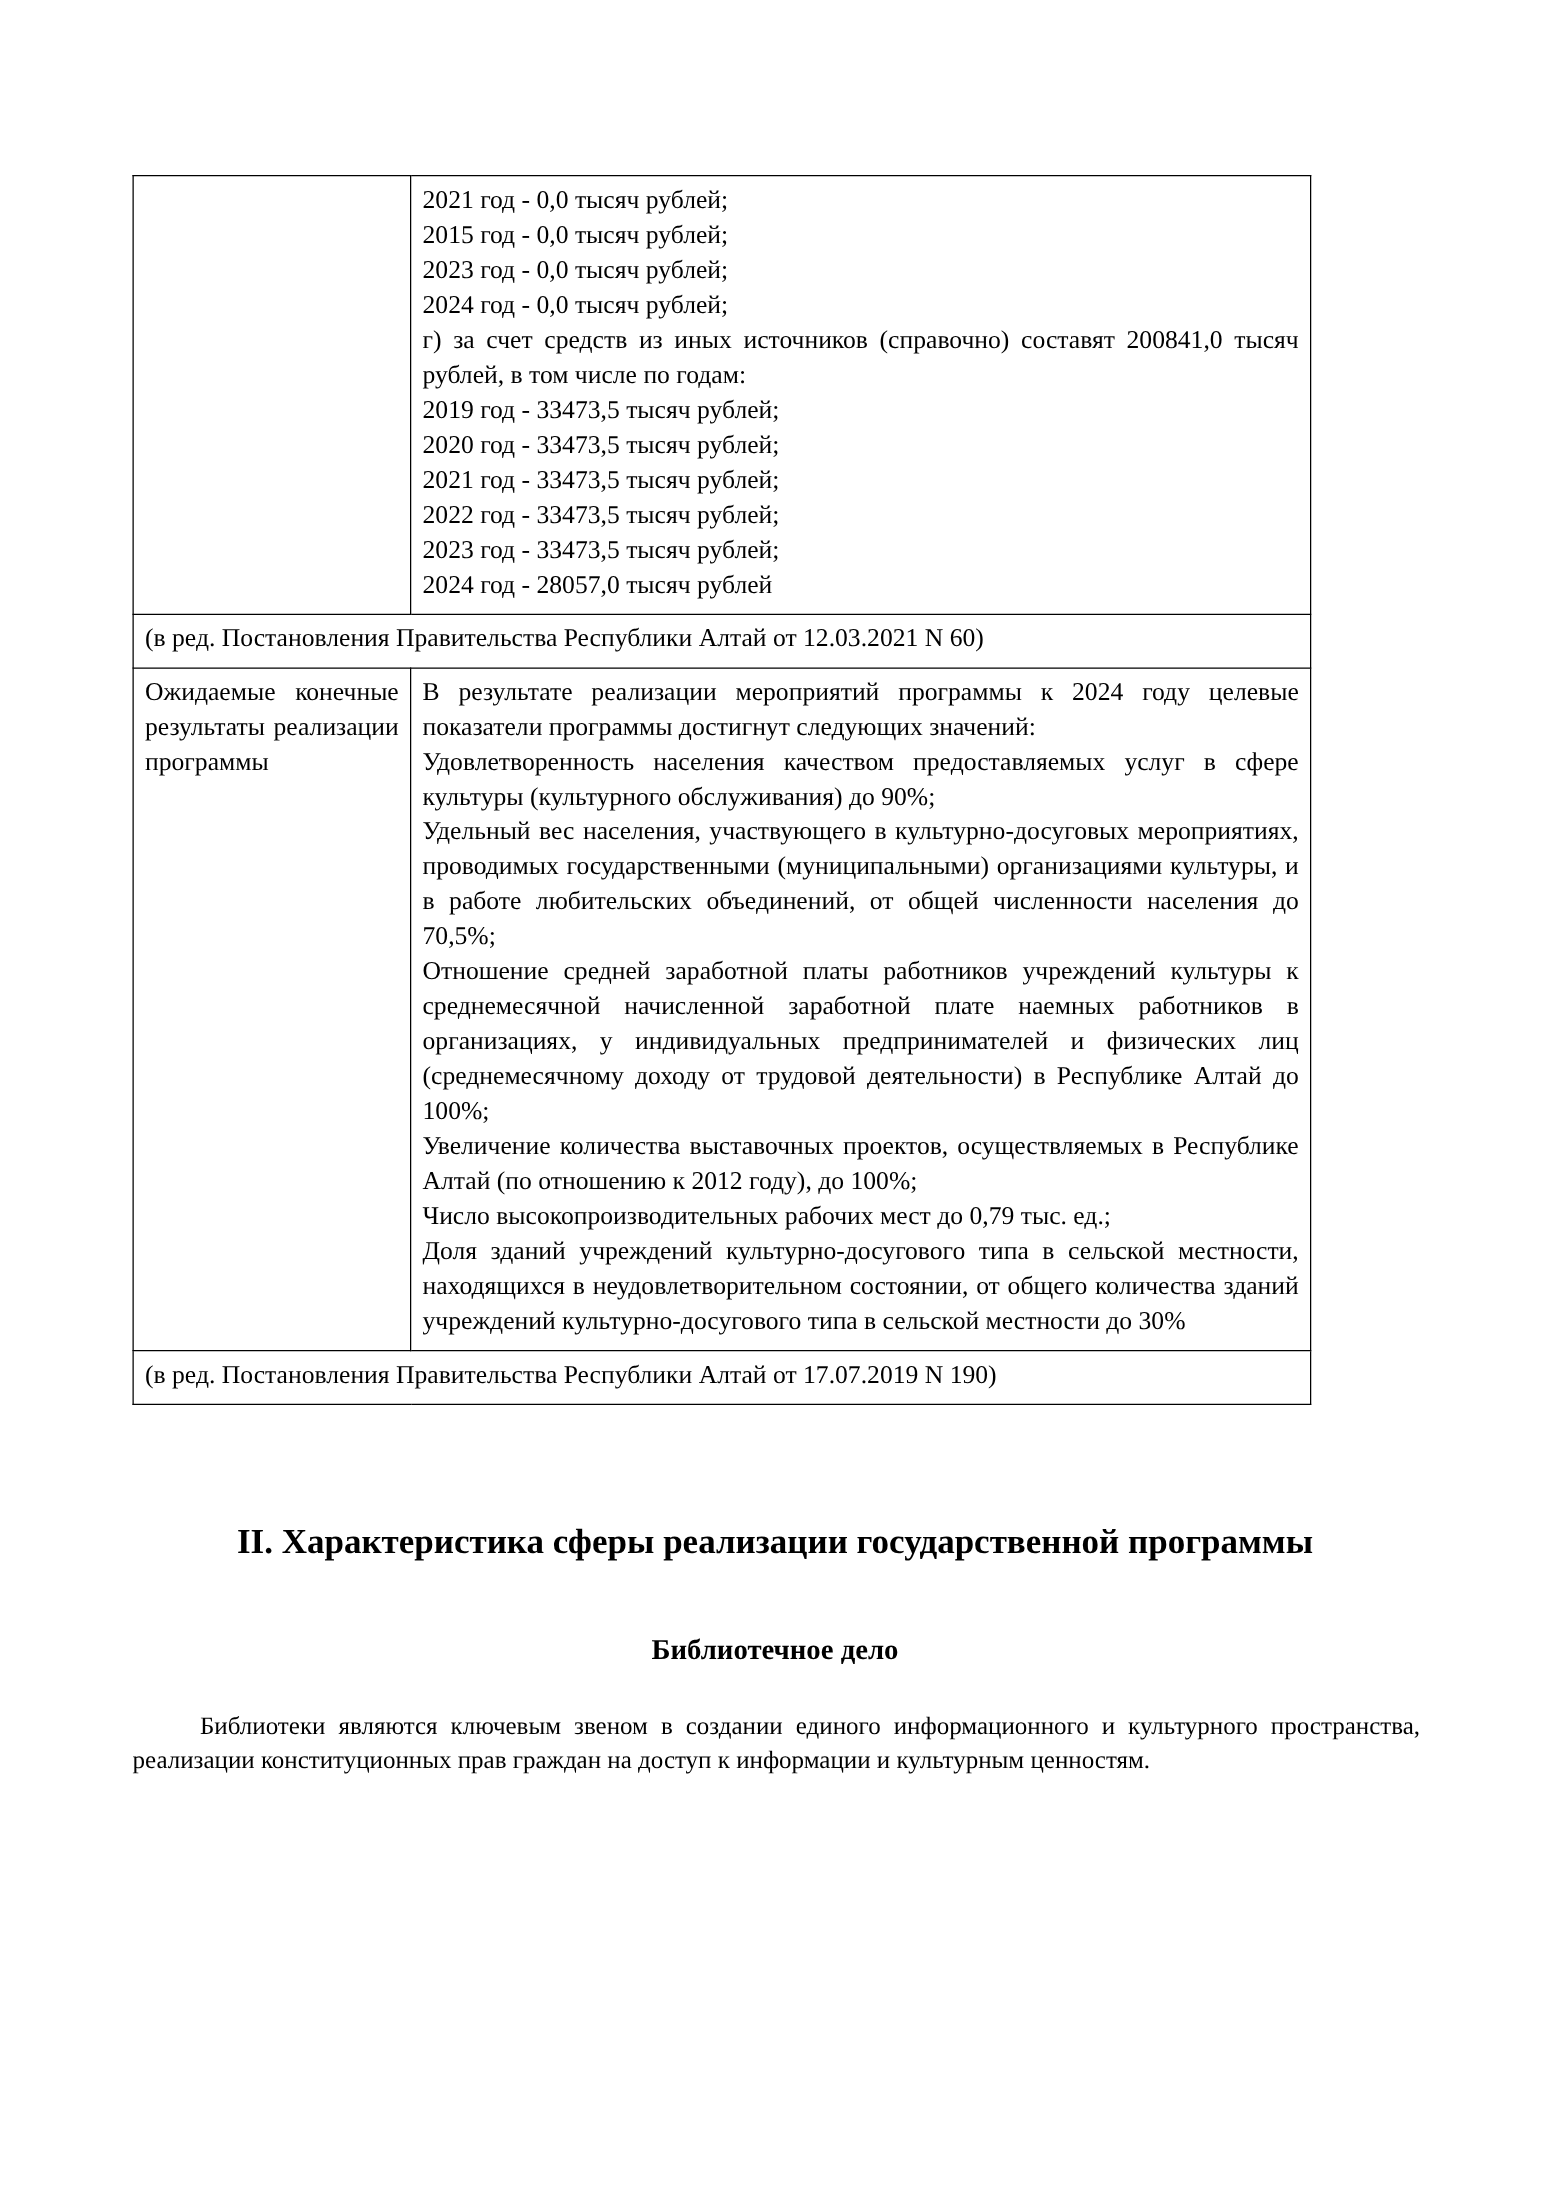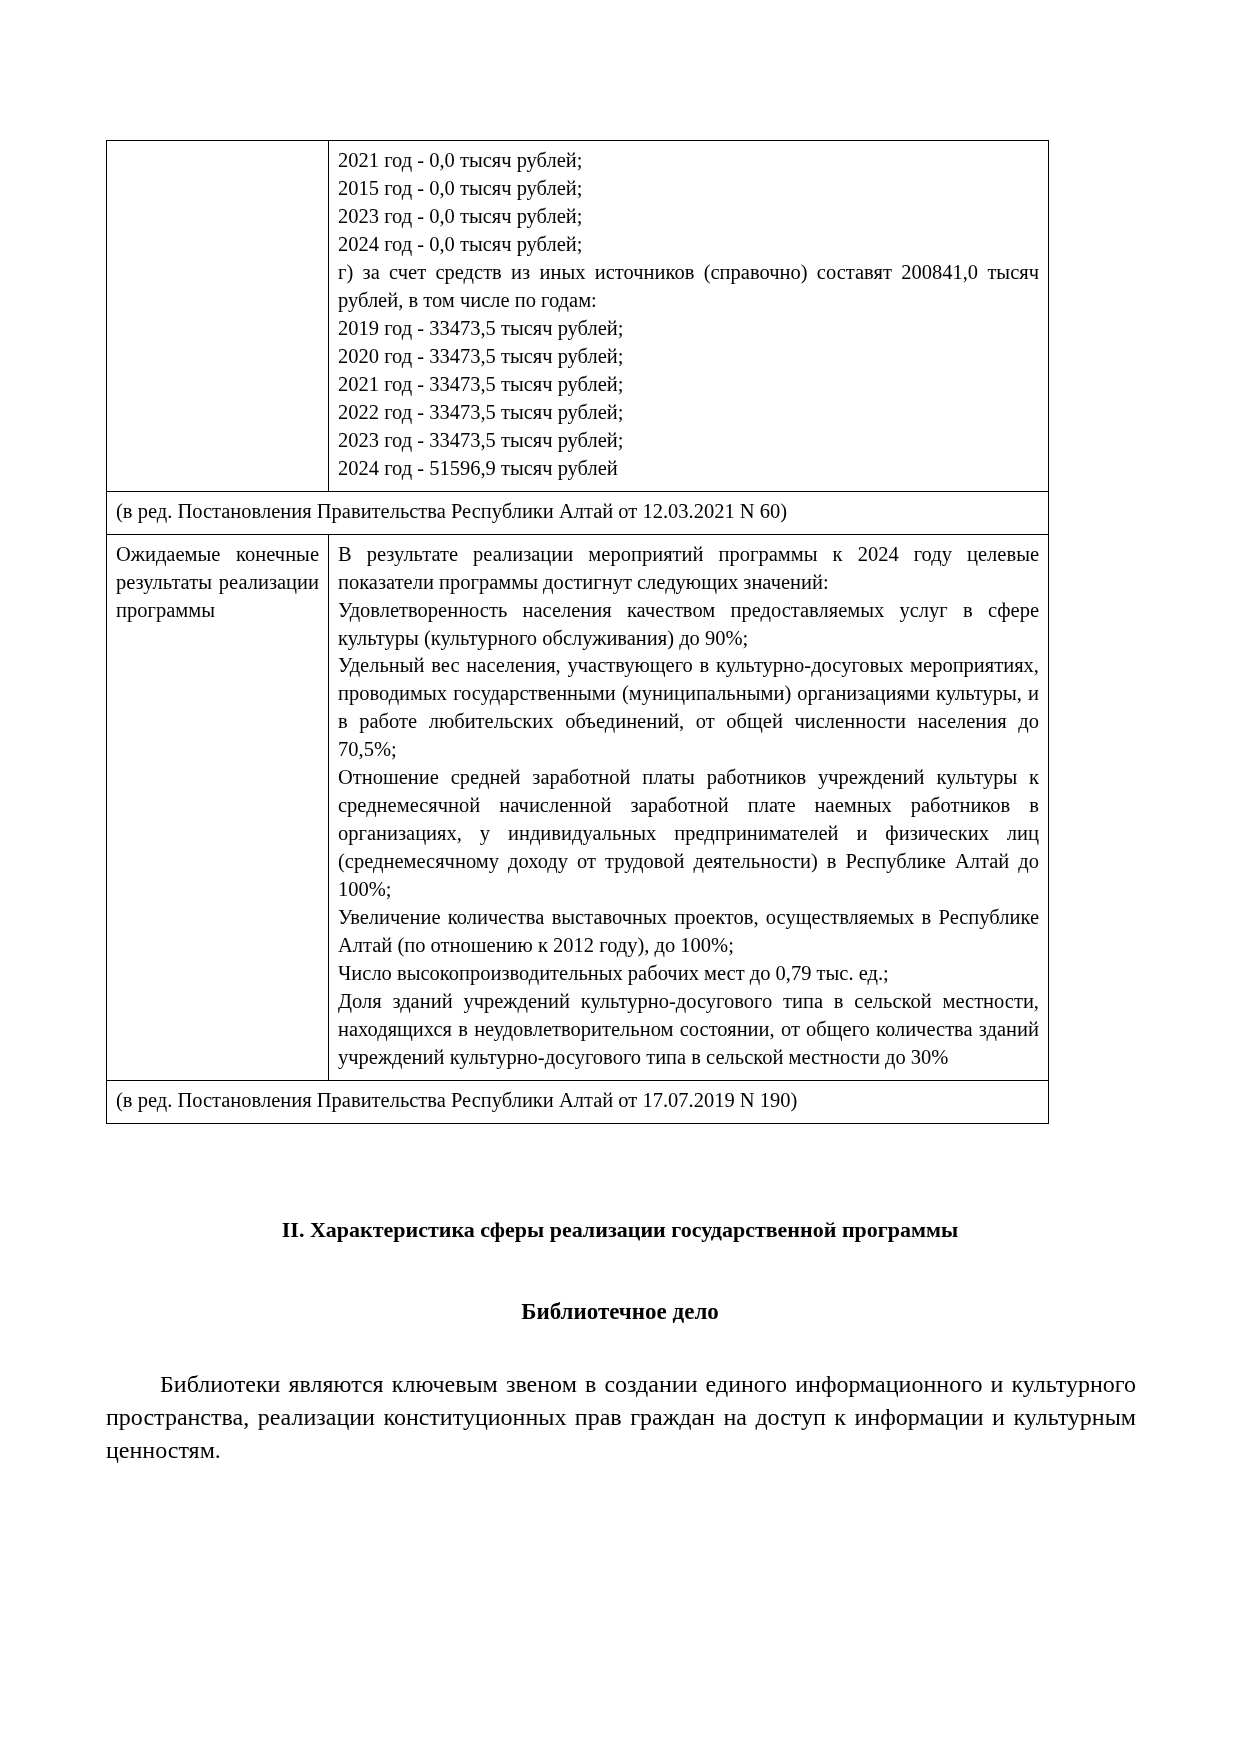--- a/index.html
+++ b/index.html
@@ -55,38 +55,38 @@
   }
 
   .headings {
     position: absolute;
     left: 106px;
     top: 1215px;
     width: 1028px;
     text-align: center;
   }
   .h-section {
-    font-size: 22px;
+    font-size: 28px;
     font-weight: bold;
     line-height: 1.35;
     margin: 0;
     padding: 0 70px;
   }
   .h-sub {
     font-size: 23px;
     font-weight: bold;
     margin: 12px;
     padding-top: 42px;
   }
   .body-text {
     position: absolute;
     left: 106px;
     top: 1368px;
     width: 1030px;
-    font-size: 24px;
+    font-size: 20px;
     line-height: 1.37;
     text-align: justify;
     text-align-last: left;
     text-indent: 54px;
     margin: 0;
   }
 </style>
 </head>
 <body>
 
@@ -105,21 +105,21 @@
           <p class="plain">2021 год - 0,0 тысяч рублей;</p>
           <p class="plain">2015 год - 0,0 тысяч рублей;</p>
           <p class="plain">2023 год - 0,0 тысяч рублей;</p>
           <p class="plain">2024 год - 0,0 тысяч рублей;</p>
           <p class="justify">г) за счет средств из иных источников (справочно) составят 200841,0 тысяч рублей, в том числе по годам:</p>
           <p class="plain">2019 год - 33473,5 тысяч рублей;</p>
           <p class="plain">2020 год - 33473,5 тысяч рублей;</p>
           <p class="plain">2021 год - 33473,5 тысяч рублей;</p>
           <p class="plain">2022 год - 33473,5 тысяч рублей;</p>
           <p class="plain">2023 год - 33473,5 тысяч рублей;</p>
-          <p class="plain">2024 год - 51596,9 тысяч рублей</p>
+          <p class="plain">2024 год - 28057,0 тысяч рублей</p>
         </td>
       </tr>
 
       <tr>
         <td class="cell-full" colspan="2">(в ред. Постановления Правительства Республики Алтай от 12.03.2021 N 60)</td>
       </tr>
 
       <tr>
         <td class="cell-label">
           <p class="label-justify">Ожидаемые конечные результаты реализации программы</p>

